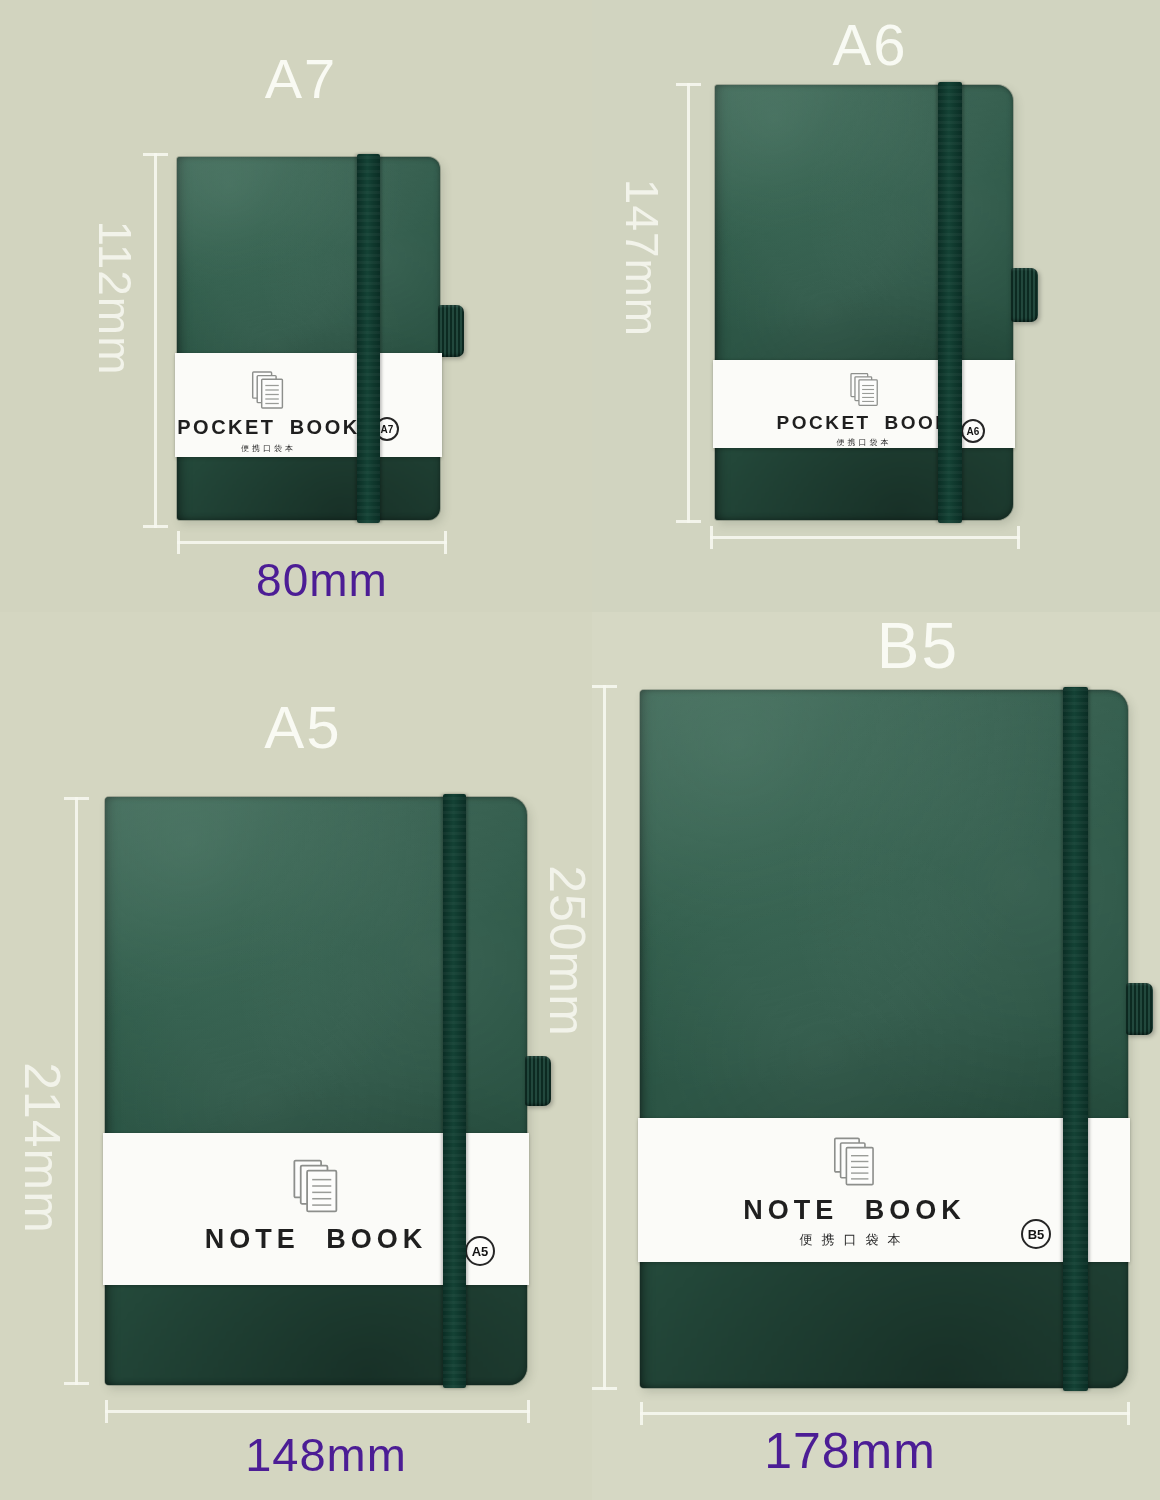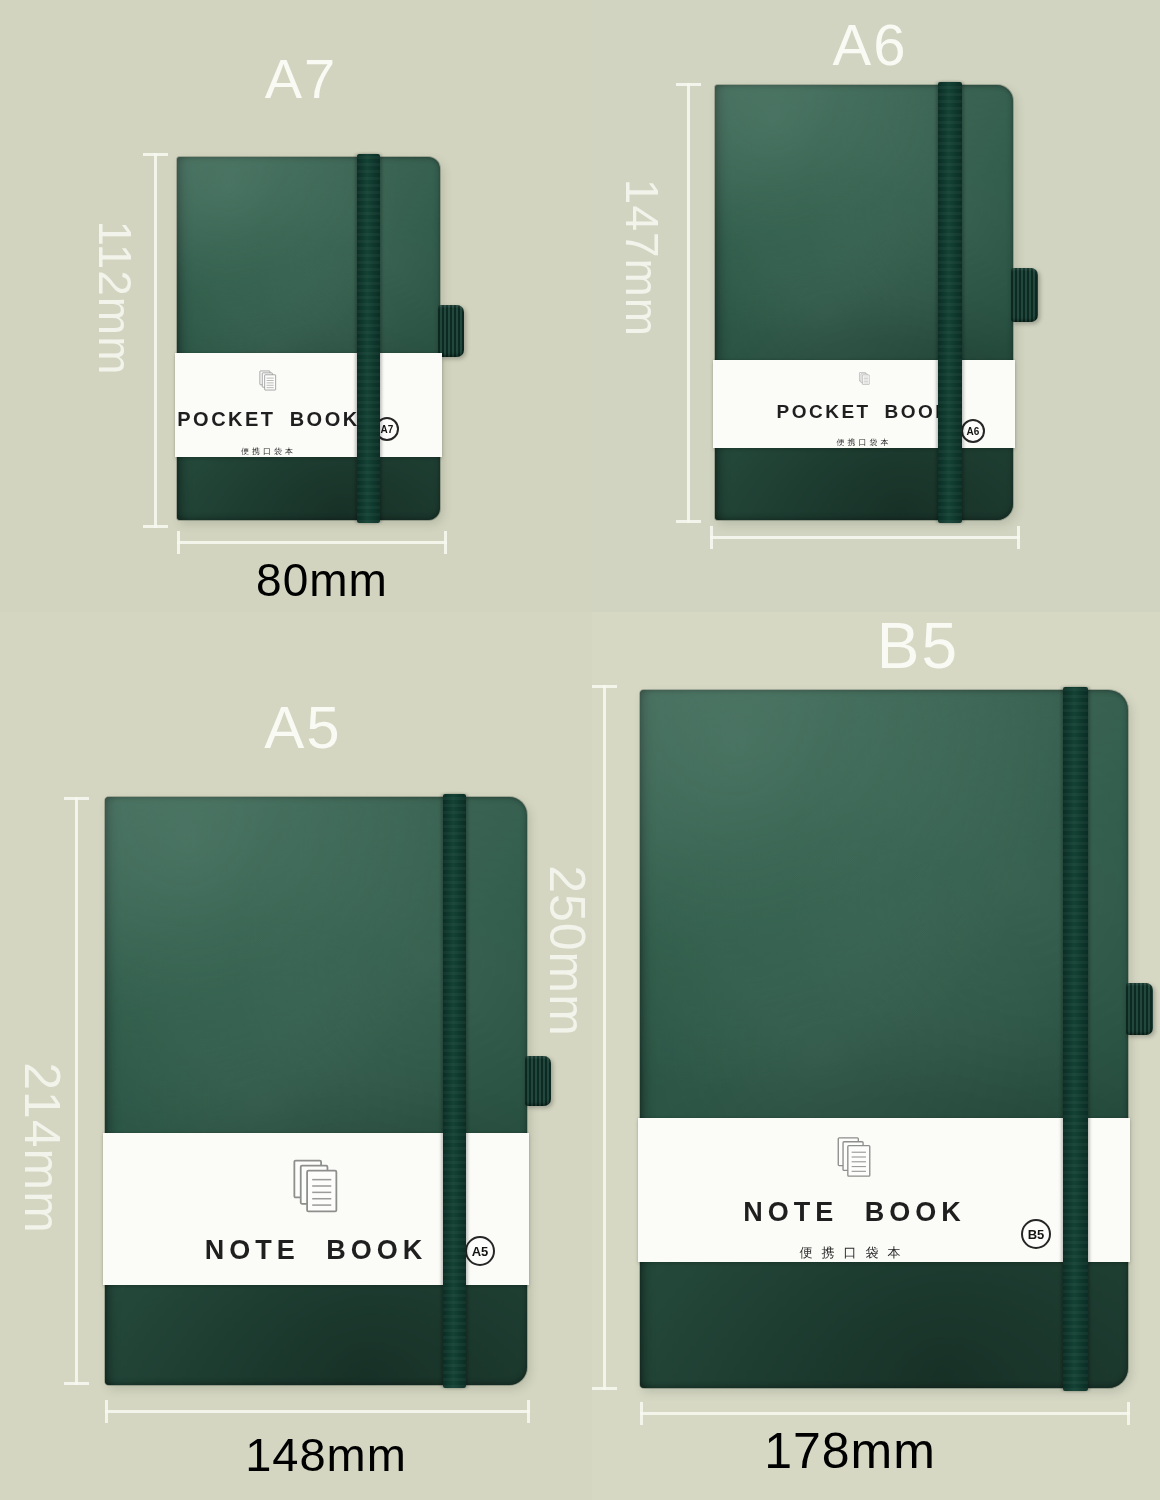--- a/index.html
+++ b/index.html
@@ -32,21 +32,21 @@
   .dimh::before,.dimh::after{
     content:"";position:absolute;top:-10px;height:23px;width:3px;background:rgba(247,248,240,.88);
   }
   .dimh::before{left:0;} .dimh::after{right:0;}
 
   .dimv-label{
     position:absolute;color:#f2f3ea;white-space:nowrap;font-weight:400;
     transform:translate(-50%,-50%) rotate(90deg);letter-spacing:1px;
   }
   .dimh-label{
-    position:absolute;color:#000000;white-space:nowrap;font-weight:400;
+    position:absolute;color:#4c1d95;white-space:nowrap;font-weight:400;
     transform:translate(-50%,-50%);letter-spacing:1px;
   }
 
   
   .notebook{
     position:absolute;background:#2b5746;
     box-shadow:
       inset 9px 0 12px -7px rgba(0,0,0,.5),
       inset 0 3px 5px -2px rgba(0,0,0,.28),
       inset -2px -3px 6px -2px rgba(0,0,0,.3),
@@ -63,21 +63,20 @@
       linear-gradient(165deg, rgba(255,255,255,.10) 0%, rgba(255,255,255,0) 32%, rgba(0,0,0,.10) 72%, rgba(0,0,0,.22) 100%);
   }
   .band{
     position:absolute;left:-2px;right:-2px;background:#fbfbf8;z-index:2;
     box-shadow:0 2px 3px rgba(0,0,0,.16), 0 -1px 2px rgba(0,0,0,.10);
   }
   .band-inner{
     position:absolute;top:0;bottom:0;left:0;
     display:flex;flex-direction:column;align-items:center;justify-content:flex-start;
     text-align:center;
-    gap:11px;
   }
   .band-title{color:#1f1f1f;font-weight:600;white-space:nowrap;}
   .band-sub{color:#2a2a2a;white-space:nowrap;}
   .band-sub:empty{display:none;}
   .paper-icon{display:block;}
   .badge{
     position:absolute;border:2px solid #262626;border-radius:50%;
     display:flex;align-items:center;justify-content:center;
     background:#fdfdfb;color:#141414;font-weight:700;letter-spacing:0;
     box-sizing:border-box;

